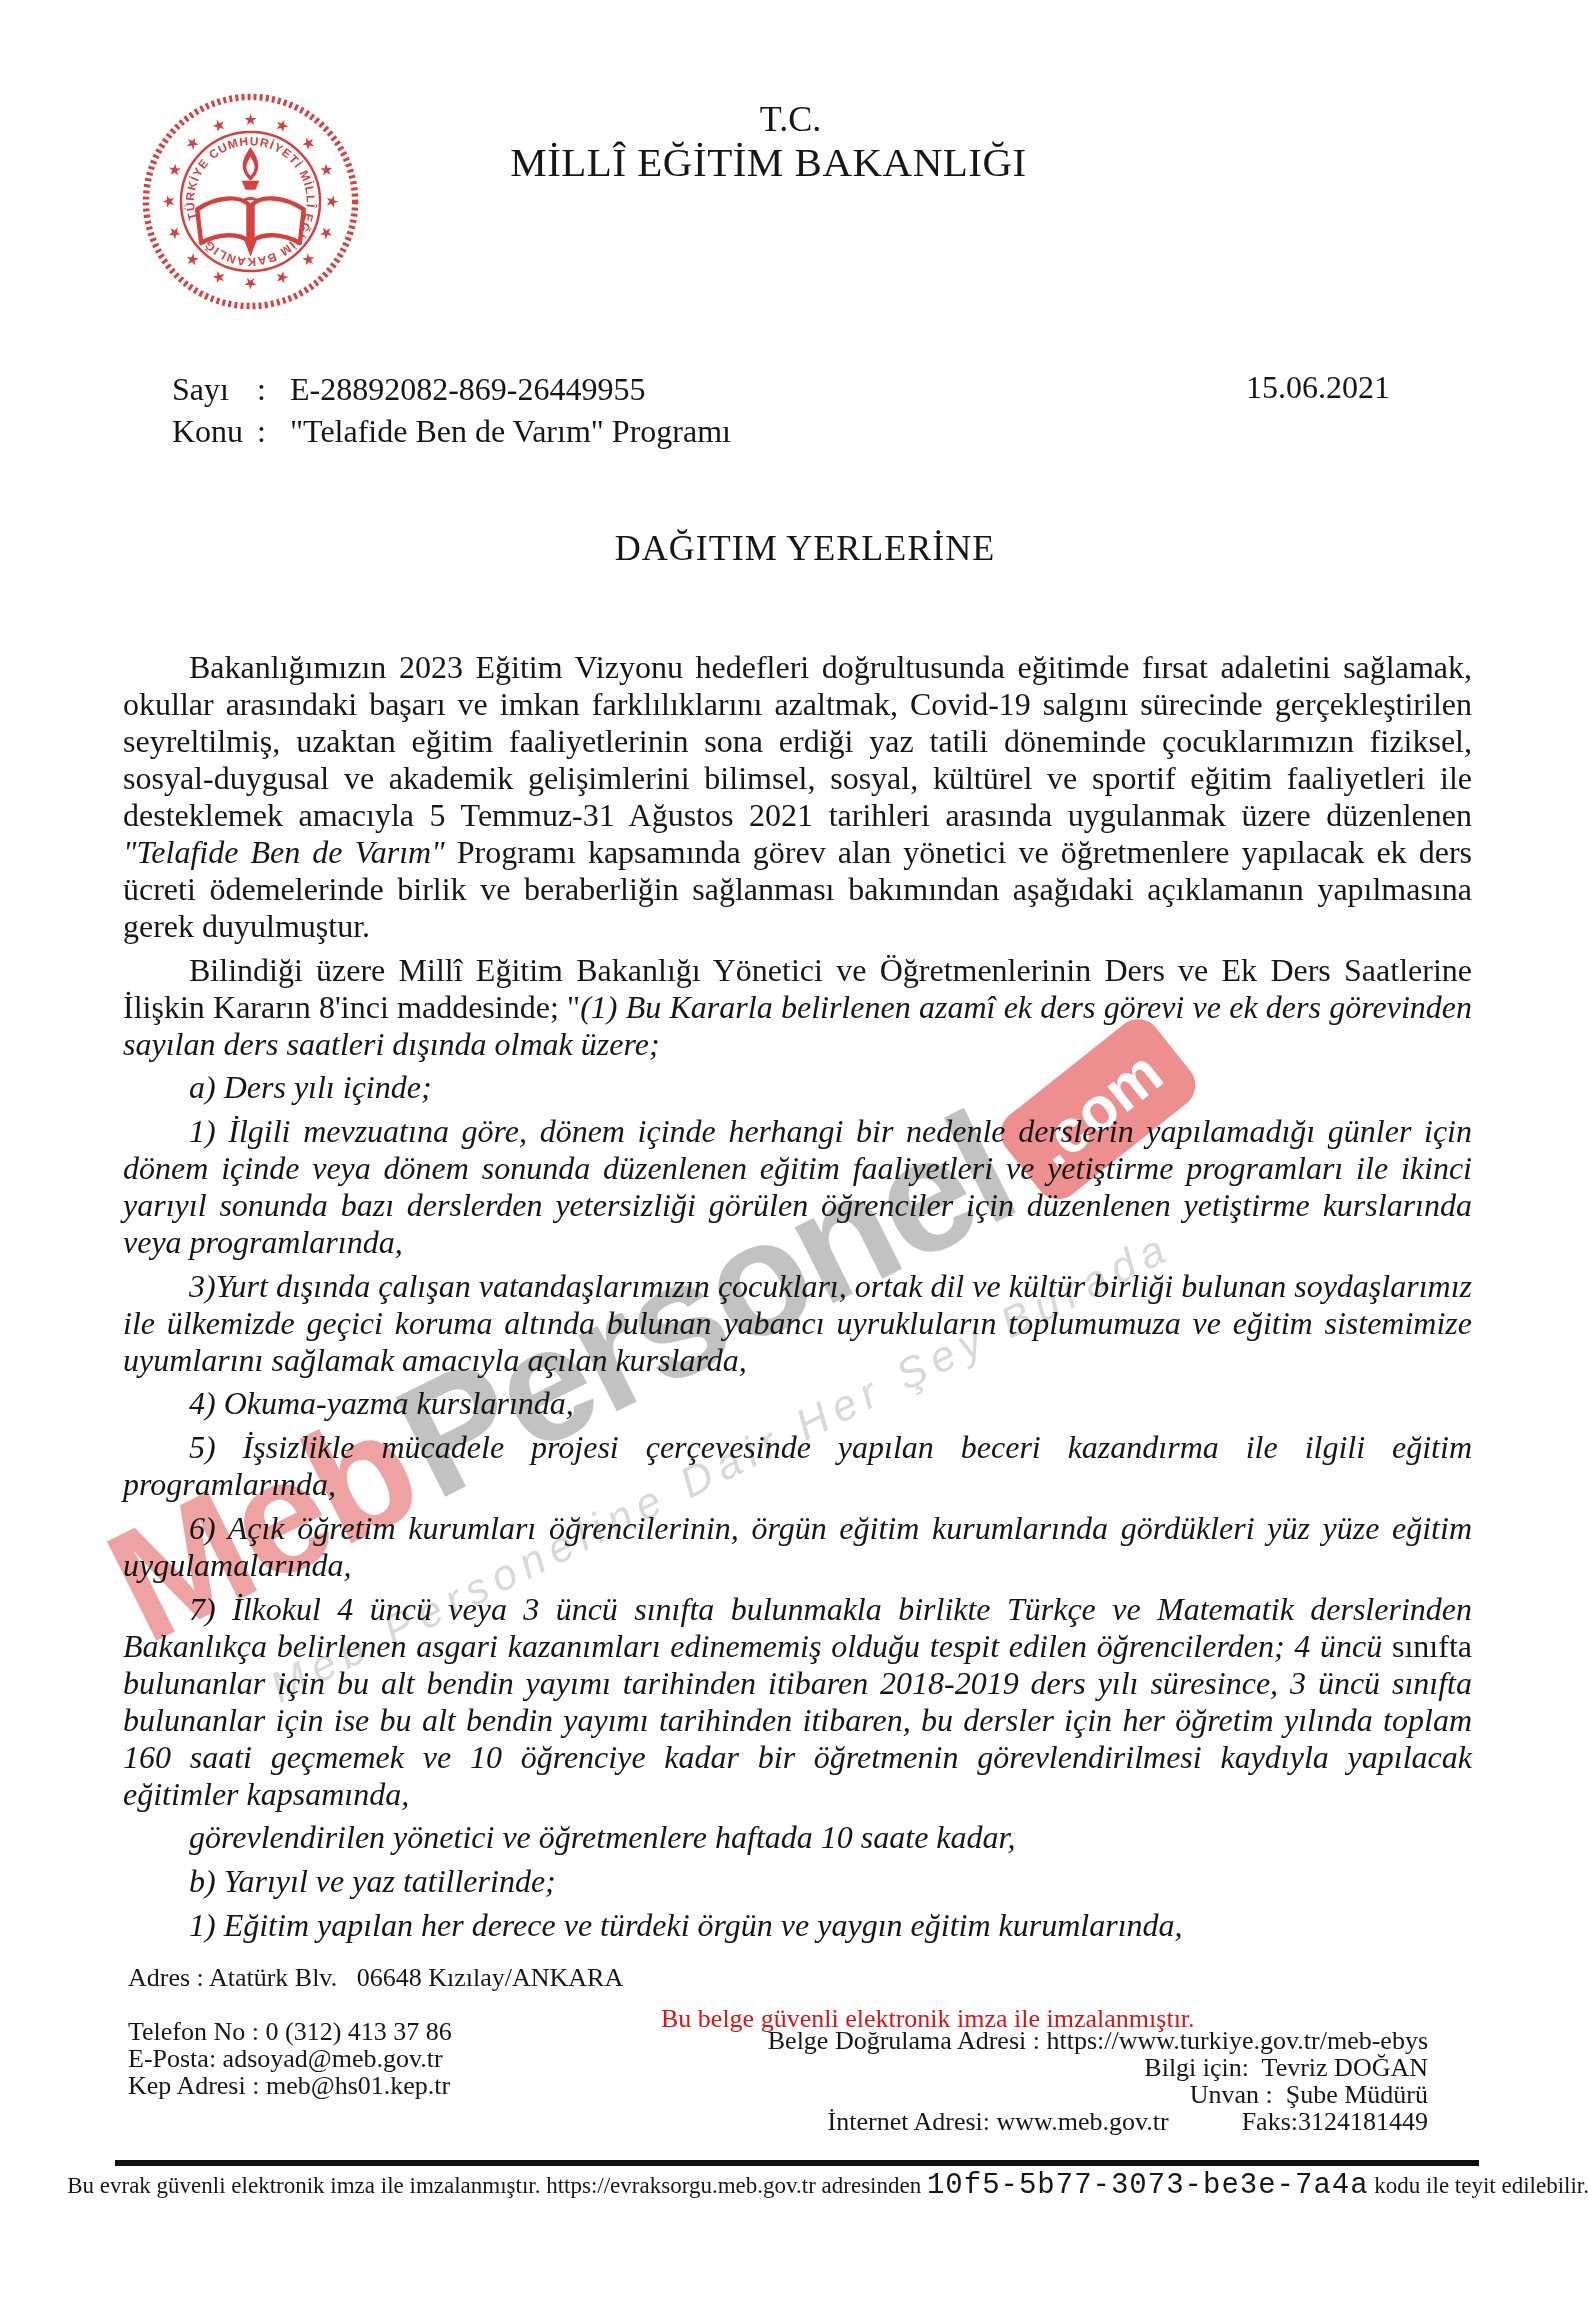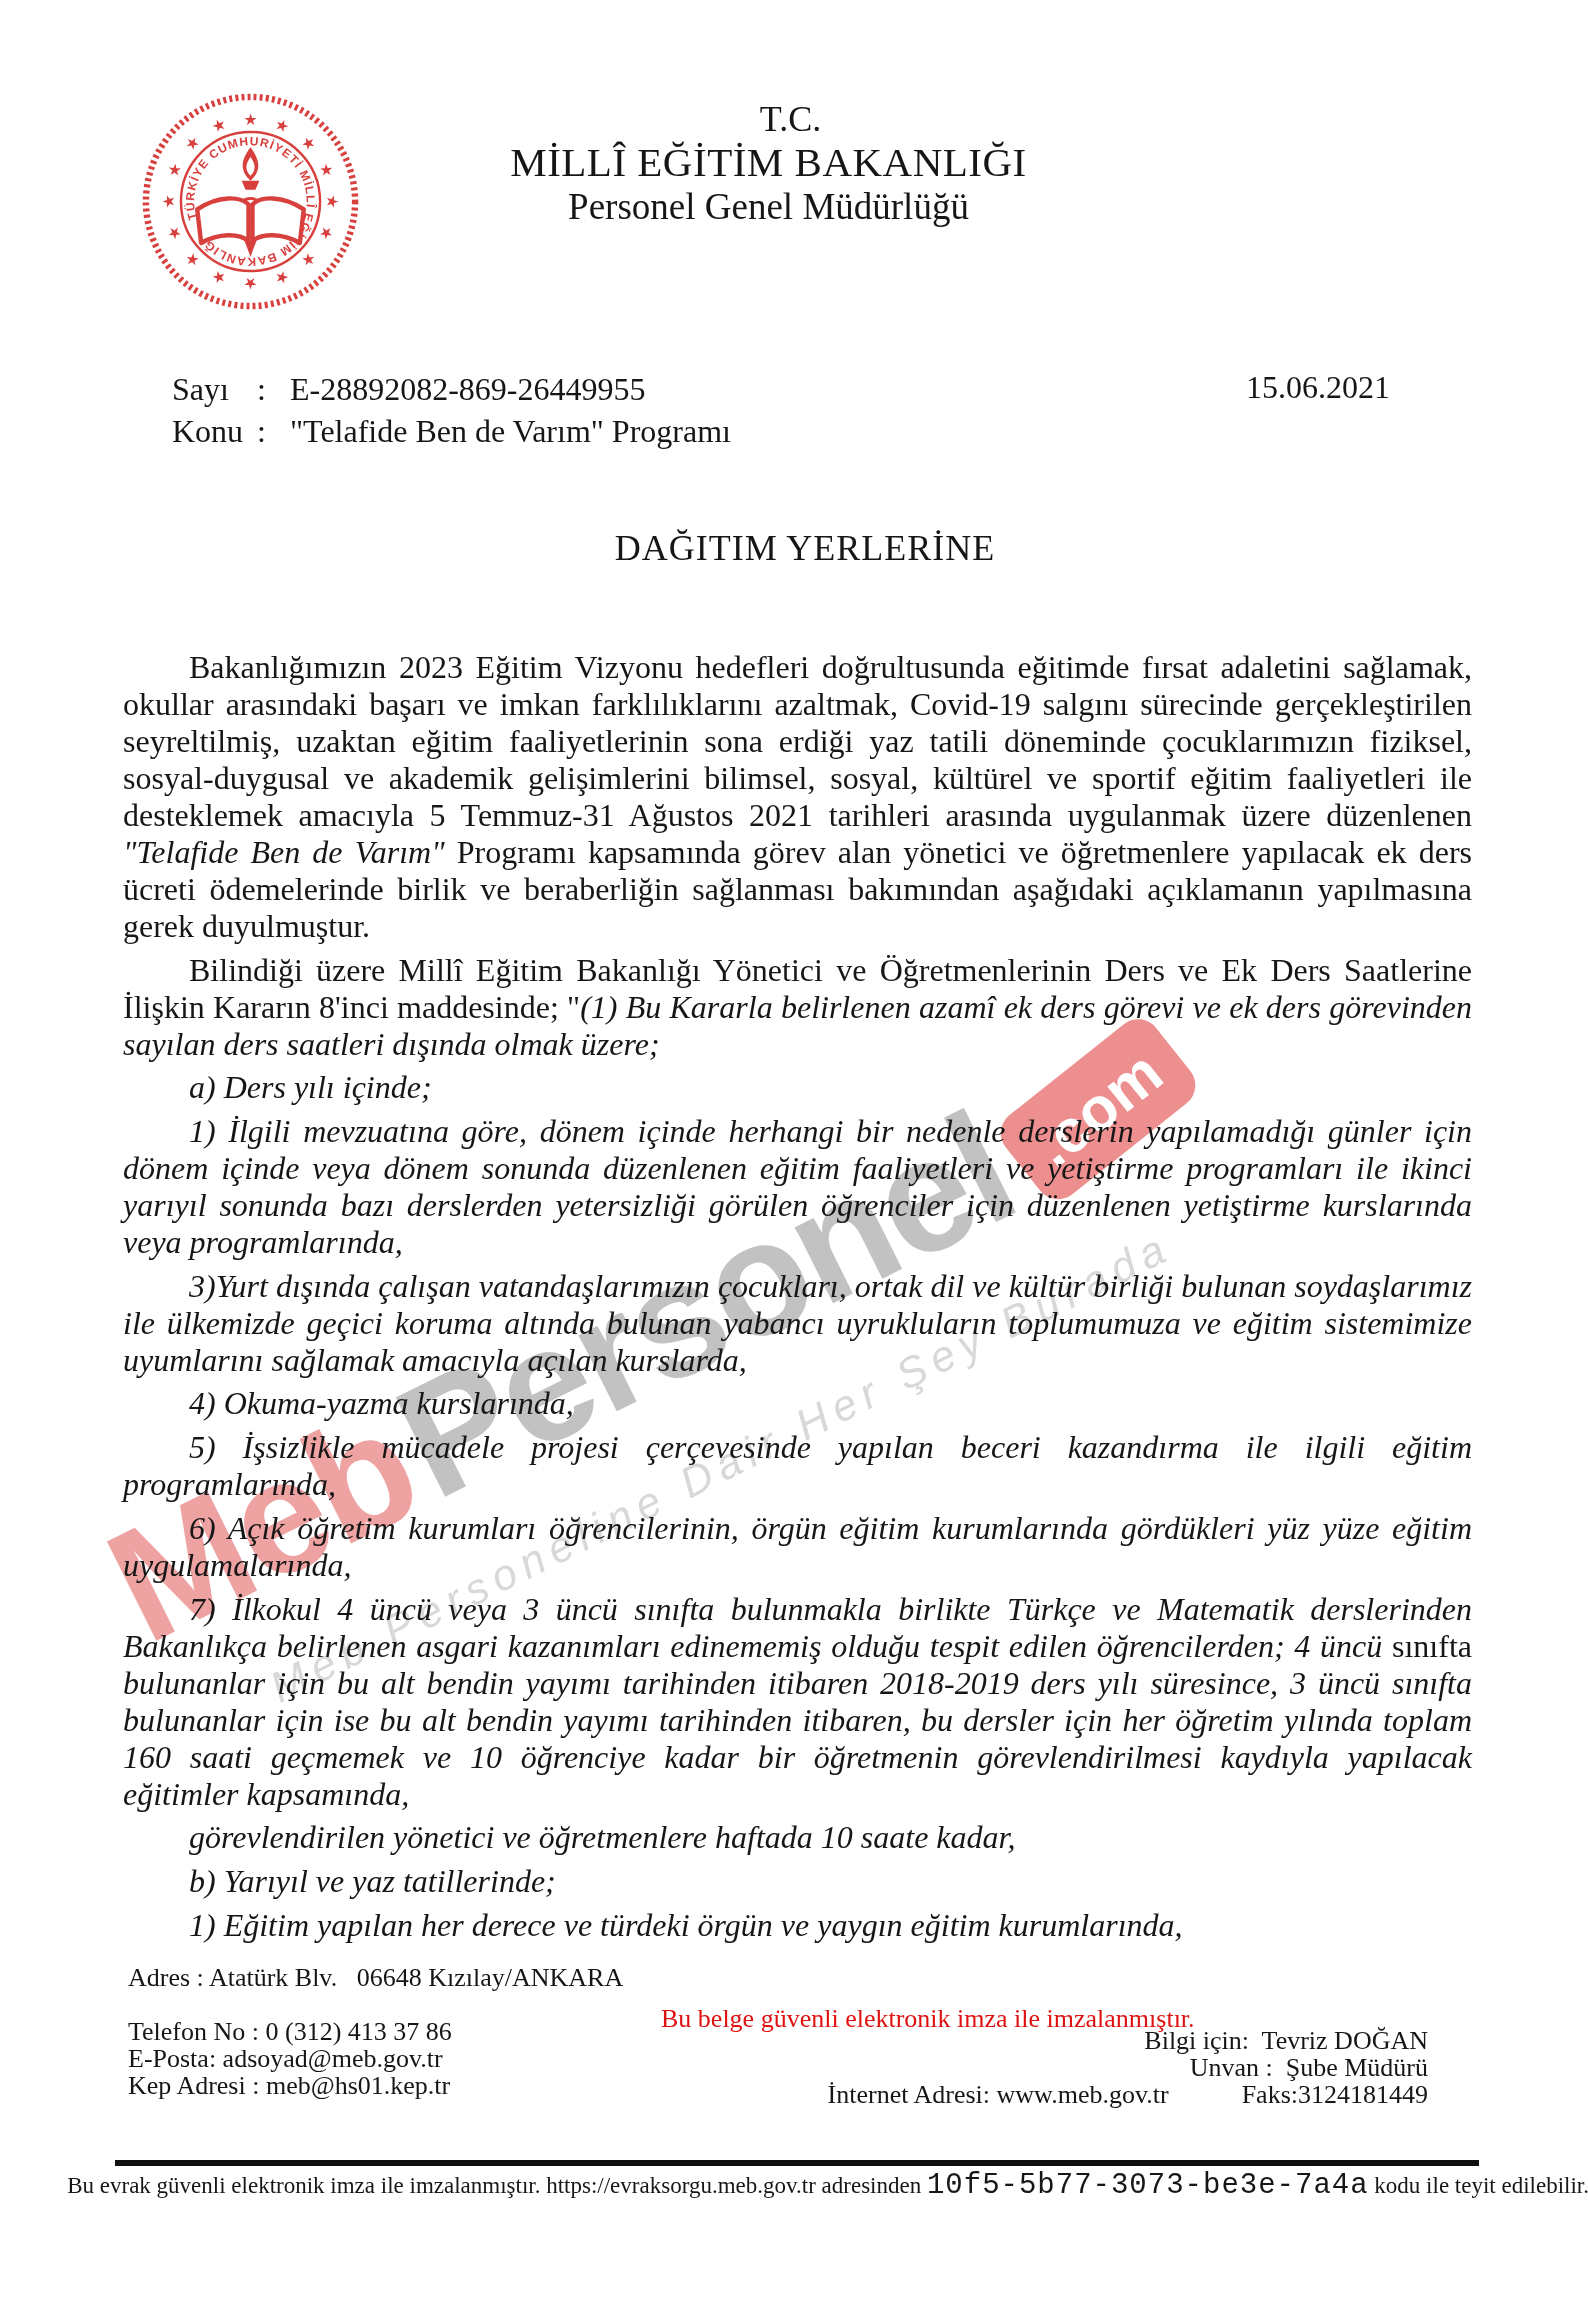--- a/index.html
+++ b/index.html
@@ -97,21 +97,20 @@
 
       <path d="M58,120 C80,105 102,107 110,115 L110,152 C100,144 80,144 62,154 Z" fill="#ffffff" stroke="#d8403e" stroke-width="4.5"></path>
       <path d="M166,120 C144,105 122,107 114,115 L114,152 C124,144 144,144 162,154 Z" fill="#ffffff" stroke="#d8403e" stroke-width="4.5"></path>
       <path d="M106,152 L112,168 L118,152 Z" fill="#d8403e"></path>
     </g>
   </svg>
 
   <div class="hdr">
     <div class="hdr-tc">T.C.</div>
     <div class="hdr-min">MİLLÎ EĞİTİM BAKANLIĞI</div>
-    <div class="hdr-dep">Personel Genel Müdürlüğü</div>
   </div>
 
   <div class="watermark">
     <div class="wm-line">
       <span class="wm-meb">Meb</span>
         <span class="wm-personel">Personel</span>
       <span class="wm-badge">.com</span>
     </div>
     <div class="wm-tagline">Meb Personeline Dair Her Şey Burada</div>
   </div>
@@ -143,20 +142,21 @@
 
   <div class="sig-note">Bu belge güvenli  elektronik imza ile imzalanmıştır.</div>
   <div class="footer-left">
       <div class="f-row"><span>Adres : Atatürk Blv.&nbsp;&nbsp; 06648 Kızılay/ANKARA</span></div>
       <div class="f-row"><span>&nbsp;</span></div>
       <div class="f-row"><span>Telefon No : 0 (312) 413 37 86</span></div>
       <div class="f-row"><span>E-Posta: adsoyad@meb.gov.tr</span></div>
       <div class="f-row"><span>Kep Adresi : meb@hs01.kep.tr</span></div>
     </div>
   <div class="footer-right">
+      <div class="f-row"><span>Belge Doğrulama Adresi : https://www.turkiye.gov.tr/meb-ebys</span></div>
       <div class="f-row"><span>Bilgi için:&nbsp; Tevriz DOĞAN</span></div>
       <div class="f-row"><span>Unvan :&nbsp; Şube Müdürü</span></div>
       <div class="f-row multi">
         <span>İnternet Adresi: www.meb.gov.tr</span>
         <span>Faks:3124181449</span>
       </div>
     </div>
   <div class="rule"></div>
   <div class="verify">
     <span>Bu evrak güvenli elektronik imza ile imzalanmıştır. https://evraksorgu.meb.gov.tr adresinden </span><span class="code">10f5-5b77-3073-be3e-7a4a</span><span> kodu ile teyit edilebilir.</span>

